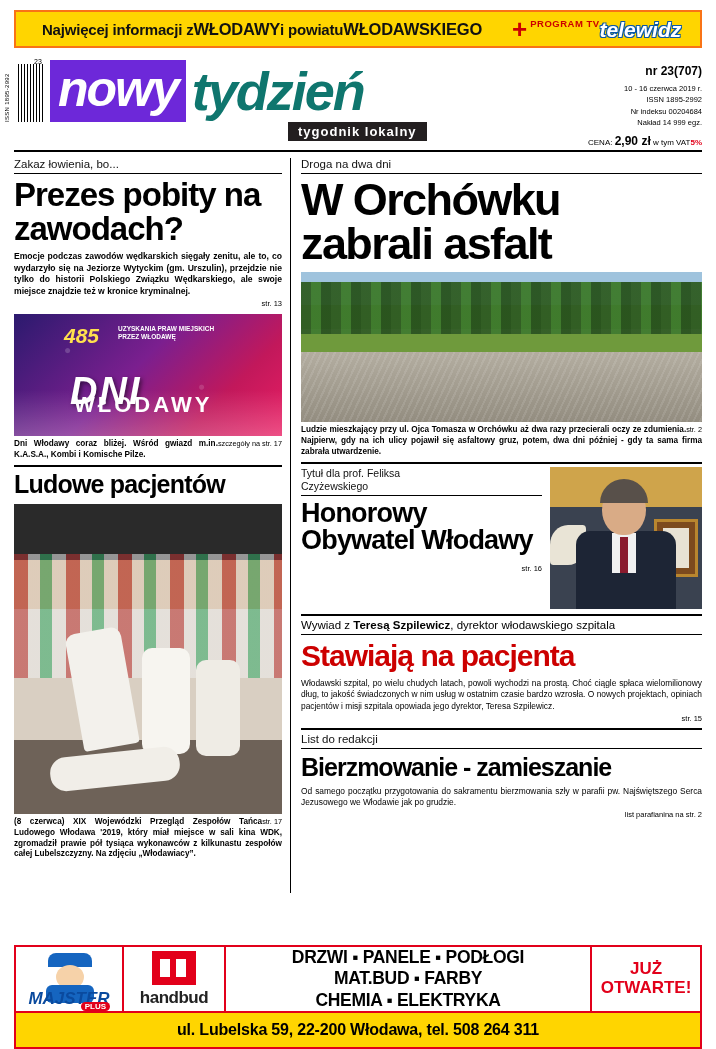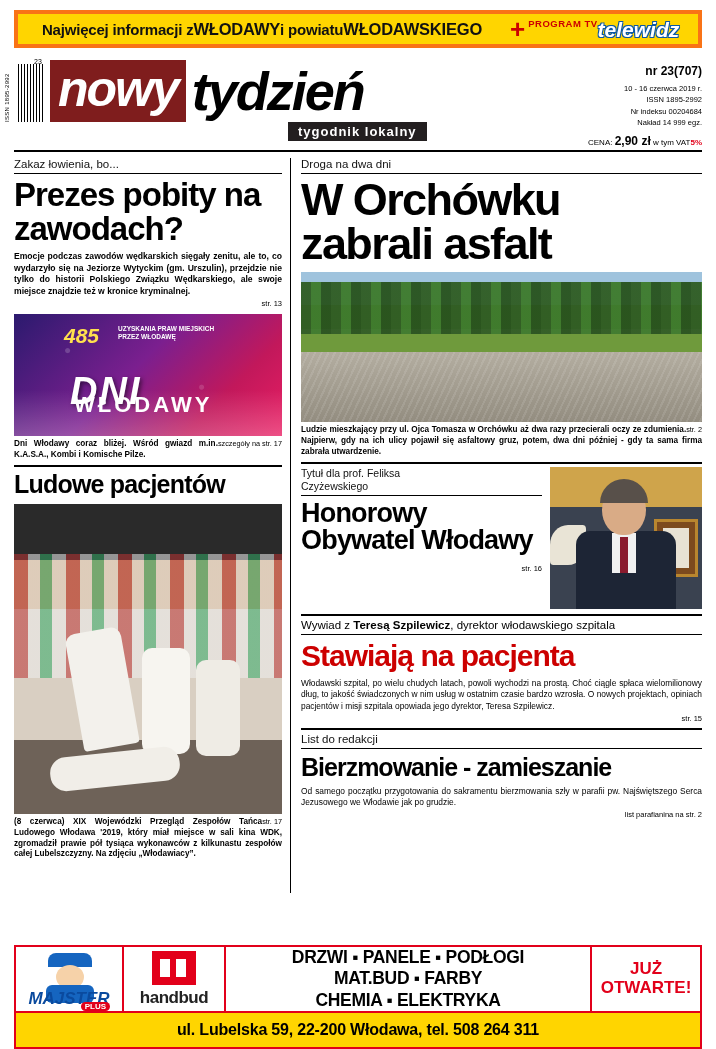--- a/index.html
+++ b/index.html
@@ -10,21 +10,21 @@
     font-family:"Liberation Sans", sans-serif;
     color:#000;
     overflow:hidden;
   }
   .page { position:relative; width:716px; height:1049px; background:#fff; padding:0 14px; }
 
   
   .topbar {
     display:flex; align-items:stretch;
     height:38px; margin-top:10px;
-    border:4px solid #f97316;
+    border:2px solid #f97316;
     background:#fff;
   }
   .topbar-left {
     flex:1; background:#ffd500;
     display:flex; align-items:center; justify-content:center;
     font-weight:bold; font-size:15px; color:#111; letter-spacing:-0.2px;
   }
   .topbar-left .big { font-size:16.5px; }
   .topbar-right {
     width:192px; background:#ffd500; display:flex; align-items:center;
@@ -49,26 +49,26 @@
     margin-top:66px;
   }
   .barcode .nr {
     position:absolute; top:2px; left:20px; font-size:7px;
   }
   .logo-wrap { flex:1; display:flex; align-items:flex-start; }
   .logo {
     display:flex; align-items:center; height:62px; margin-top:4px;
   }
   .logo .nowy {
-    background:#7f1d1d; color:#fff; font-size:50px; font-weight:bold;
+    background:#6d28d9; color:#fff; font-size:50px; font-weight:bold;
     font-style:italic; padding:0 8px 4px 8px; line-height:58px;
     letter-spacing:-2px;
   }
   .logo .tydzien {
-    color:#000000; font-size:54px; font-weight:bold; font-style:italic;
+    color:#0f766e; font-size:54px; font-weight:bold; font-style:italic;
     line-height:58px; letter-spacing:-2px; padding-left:6px;
   }
   .tagline {
     background:#231f20; color:#fff; font-size:13px; font-weight:bold;
     letter-spacing:1px; padding:2px 10px; display:inline-block;
     margin-left:238px; margin-top:-4px;
   }
   .issue { width:146px; text-align:right; font-size:7.5px; line-height:1.55; padding-top:6px; }
   .issue .nr { font-size:12px; font-weight:bold; margin-bottom:2px; }
   .issue .price { font-size:8px; margin-top:3px; }

